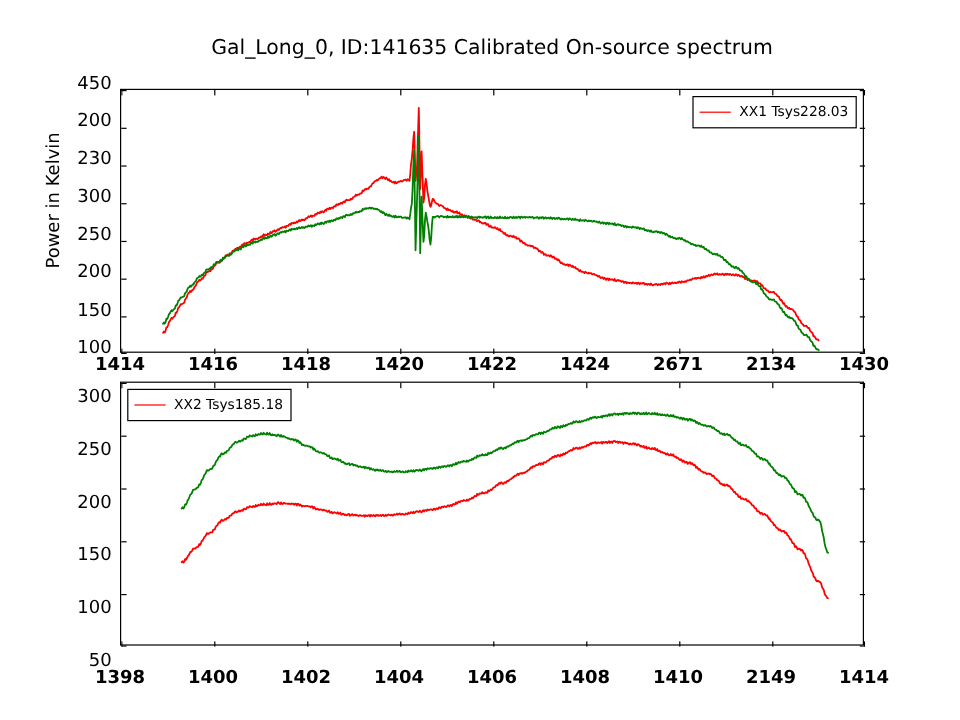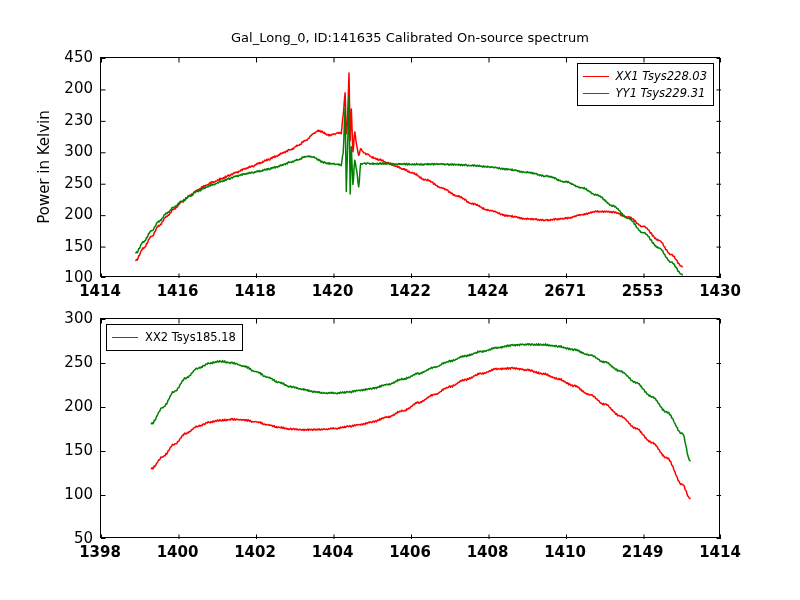--- a/index.html
+++ b/index.html
@@ -18,54 +18,54 @@
     width: 800px;
     height: 600px;
     background: #ffffff;
   }
   .plot-title {
     position: absolute;
     left: 100px;
     top: 30px;
     width: 620px;
     text-align: center;
-    font-size: 13px;
+    font-size: 17px;
     color: #000000;
     white-space: nowrap;
   }
   .axes {
     position: absolute;
     box-sizing: border-box;
     border: 1.1px solid #000000;
     background: #ffffff;
   }
   #axes-top {
     left: 100px;
-    top: 57px;
+    top: 74px;
     width: 620px;
     height: 220px;
-    font-style: italic;
   }
   #axes-bottom {
     left: 100px;
     top: 318px;
     width: 620px;
     height: 220px;
   }
   .axes svg {
     position: absolute;
     left: 0;
     top: 0;
     display: block;
   }
   .ticklabel {
     position: absolute;
     font-size: 15px;
     color: #000000;
     white-space: nowrap;
+    margin-top: 12px;
   }
   .ytick-label {
     text-align: right;
     transform: translateY(-50%);
   }
   .xtick-label {
     text-align: center;
     transform: translateX(-50%);
     font-weight: bold;
   }
@@ -168,45 +168,41 @@
         <rect x="0" y="31.428571428571445" width="4.5" height="1" fill="#000000"></rect>
         <rect x="615.5" y="31.428571428571445" width="4.5" height="1" fill="#000000"></rect>
         <rect x="0" y="0" width="4.5" height="1" fill="#000000"></rect>
         <rect x="615.5" y="0" width="4.5" height="1" fill="#000000"></rect>
       </svg>
     <div class="legend" id="legend-top">
         <div class="legend-row">
           <span class="legend-swatch" style="border-top-color: rgb(255, 0, 0);"></span>
           <span class="legend-text">XX1 Tsys228.03</span>
         </div>
-        <div class="legend-row">
-          <span class="legend-swatch" style="border-top-color: rgb(0, 128, 0);"></span>
-          <span class="legend-text">YY1 Tsys229.31</span>
-        </div>
       </div>
   </div>
   <div id="ticks-top-y">
       <div class="ticklabel ytick-label" style="left: 38px; width: 55px; top: 277px;">100</div>
       <div class="ticklabel ytick-label" style="left: 38px; width: 55px; top: 245.571px;">150</div>
       <div class="ticklabel ytick-label" style="left: 38px; width: 55px; top: 214.143px;">200</div>
       <div class="ticklabel ytick-label" style="left: 38px; width: 55px; top: 182.714px;">250</div>
       <div class="ticklabel ytick-label" style="left: 38px; width: 55px; top: 151.286px;">300</div>
       <div class="ticklabel ytick-label" style="left: 38px; width: 55px; top: 119.857px;">230</div>
       <div class="ticklabel ytick-label" style="left: 38px; width: 55px; top: 88.4286px;">200</div>
       <div class="ticklabel ytick-label" style="left: 38px; width: 55px; top: 57px;">450</div>
     </div>
   <div id="ticks-top-x">
       <div class="ticklabel xtick-label" style="left: 100px; top: 282px;">1414</div>
       <div class="ticklabel xtick-label" style="left: 177.5px; top: 282px;">1416</div>
       <div class="ticklabel xtick-label" style="left: 255px; top: 282px;">1418</div>
       <div class="ticklabel xtick-label" style="left: 332.5px; top: 282px;">1420</div>
       <div class="ticklabel xtick-label" style="left: 410px; top: 282px;">1422</div>
       <div class="ticklabel xtick-label" style="left: 487.5px; top: 282px;">1424</div>
       <div class="ticklabel xtick-label" style="left: 565px; top: 282px;">2671</div>
-      <div class="ticklabel xtick-label" style="left: 642.5px; top: 282px;">2553</div>
+      <div class="ticklabel xtick-label" style="left: 642.5px; top: 282px;">2134</div>
       <div class="ticklabel xtick-label" style="left: 720px; top: 282px;">1430</div>
     </div>
   <div class="axis-label" id="ylabel-top">Power in Kelvin</div>
 
   <div class="axes" id="axes-bottom">
     <svg id="svg-bottom" width="620" height="220">
         <polyline points="50.37499999999824,149.6 51.101562499996476,148.6566863013465 51.828124999994714,149.866060518189 52.55468750000176,149.03167973448703 53.28125,146.83447448767694 54.00781249999824,147.4442127912489 54.734374999996476,146.2937914786087 55.460937499994714,144.44465351828046 56.18749999999295,143.89570918847699 56.9140625,142.4830328397182 57.64062499999824,140.92721197850076 58.367187499996476,140.9153976529481 59.093749999994714,140.00447778778968 59.82031249999295,138.10882949403114 60.546875,138.18373838251244 61.27343749999824,138.05959594130363 61.999999999996476,138.06343683134352 62.726562499994714,137.10019898510703 63.45312499999295,136.7698879649586 64.1796875,136.68320130087315 64.90624999999824,134.50814090244285 65.63281249999648,135.19781120478882 66.35937500000352,133.92952711301143 67.08593750000176,131.76542809330545 67.8125,131.60188618573704 68.53906249999824,130.1263432773775 69.26562499999648,128.55832733049837 69.99218750000352,127.93897749727968 70.71875000000176,126.94047375469395 71.4453125,125.24814688961916 72.17187500000705,125.82778979347789 72.89843750000529,125.93923242819663 73.62500000000352,125.0086354439534 74.35156250000176,124.67549634621864 75.078125,124.6789867326354 75.80468750000705,124.73018019447306 76.53125000000529,122.75284277934057 77.25781250000352,122.35499796902586 77.98437500000176,122.11702254647388 78.7109375,120.12582625119613 79.43750000000705,119.12507271509605 80.16406250000529,118.80710205957017 80.89062500000352,117.06707554477103 81.61718750000176,116.23252508302504 82.34375,116.52763080153055 83.07031249999824,114.79527120429219 83.79687500000529,114.01792550922615 84.52343750000352,115.12662996187078 85.25000000000176,114.87448920029384 85.9765625,114.07898049140218 86.70312499999824,113.38272250959186 87.42968750000529,114.05831723562704 88.15625000000352,112.62057620584092 88.88281250000176,112.58034960628011 89.609375,112.48077688752542 90.33593749999824,110.82632482602982 91.06249999999648,110.58948261921458 91.78906250000352,110.41985962345098 92.51562500000176,109.12268308280073 93.2421875,108.71495113630714 93.96874999999824,108.57181701092937 94.69531249999648,107.38769079378106 95.42187500000352,107.10384372328535 96.14843750000176,108.00392240099028 96.875,107.67767365718842 97.60156249999824,107.09401623542313 98.32812499999648,106.35739198036931 99.05468750000352,107.34006835385021 99.78125000000176,106.45688130016656 100.5078125,106.14568924478313 101.23437499999824,106.72140253028861 101.96093749999648,105.0252012976413 102.68750000000352,104.96015345794163 103.41406250000176,105.50993952004806 104.140625,105.18339374857148 104.86718749999824,103.64273495631402 105.59374999999648,103.81555628925105 106.32031249999471,104.02066813801854 107.04687500000176,102.72794792703294 107.7734375,103.20207387699352 108.49999999999824,103.34545758877917 109.22656249999648,103.75104360523936 109.95312499999471,102.53119094555478 110.67968750000176,103.22177730359188 111.40625,103.483982037927 112.13281249999824,101.84615850716742 112.85937499999648,102.7450805327675 113.58593749999471,102.69893979676726 114.31249999999295,101.63315341221976 115.0390625,102.12597982319672 115.76562499999824,102.14253232390179 116.49218749999648,100.82589978615908 117.21874999999471,101.82396364847355 117.94531249999295,102.05399056774904 118.671875,100.60677944796822 119.39843749999824,101.37722579998467 120.12499999999648,101.73217375703896 120.85156249999471,102.0395086855667 121.57812499999295,100.39977209876008 122.3046875,101.70387862822425 123.03124999999824,101.66253350473252 123.75781249999648,100.18692555104317 124.48437500000352,101.57076901207795 125.21093750000176,101.63776367440998 125.9375,100.49504321713917 126.66406249999824,101.18308981924301 127.39062499999648,100.6693269209296 128.11718750000352,100.34865933399517 128.84375000000176,100.77204897759285 129.5703125,101.08073338426743 130.29687500000705,99.63204258887744 131.0234375000053,99.48383253257278 131.75000000000352,100.46074311062317 132.47656250000176,101.08265972080225 133.203125,99.68431484653956 133.92968750000705,100.92409559080428 134.6562500000053,101.00195399455433 135.38281250000352,100.00761952518909 136.10937500000176,100.1917697707228 136.8359375,100.7185311296762 137.56250000000705,100.66340796751115 138.2890625000053,100.61007571395459 139.01562500000352,100.97601276535163 139.74218750000176,100.48470933618864 140.46875,100.97054365185394 141.19531249999824,101.22420408688065 141.9218750000053,100.57540155778054 142.64843750000352,100.95706109984997 143.37500000000176,100.62974432157033 144.1015625,101.71015630258603 144.82812499999824,100.77450978047088 145.5546875000053,100.66504000696413 146.28125000000352,102.2483646493609 147.00781250000176,100.81368569130302 147.734375,100.93392185916214 148.46093749999824,102.3781948317786 149.18749999999648,101.34324700895893 149.91406250000352,102.10827177259398 150.64062500000176,103.2149480132568 151.3671875,102.47612754420375 152.09374999999824,102.64692281069289 152.82031249999648,102.89354420458993 153.54687500000352,102.75788205213144 154.27343750000176,102.62136838569823 155,102.56868086798981 155.72656249999824,103.02770403895883 156.45312499999648,102.95120669379894 157.17968750000352,102.89426631604444 157.90625000000176,103.75442522692589 158.6328125,103.08246845118747 159.35937499999824,103.0440451808663 160.08593749999648,104.77528028465241 160.81250000000352,103.4930927277187 161.53906250000176,104.35990817545878 162.265625,105.55634031308996 162.99218749999824,105.29340872059146 163.71874999999648,104.90385868301055 164.4453124999947,105.67085651016176 165.17187500000176,105.91552486842643 165.8984375,105.43737146819454 166.62499999999824,105.57578550010912 167.35156249999648,105.95098561516265 168.0781249999947,106.37997326393841 168.80468750000176,105.67711909317579 169.53125,106.376535263346 170.25781249999824,106.48755395251891 170.98437499999648,106.29502785208047 171.7109374999947,107.50167014973708 172.43749999999295,107.26518845033745 173.1640625,106.42846826083621 173.89062499999824,108.2149922593131 174.61718749999648,108.27112893750748 175.3437499999947,107.45994217102329 176.07031249999295,108.77929194677083 176.796875,108.42370715837386 177.52343749999824,107.83345457928299 178.24999999999648,108.0880111341294 178.9765624999947,108.52155777050557 179.70312499999295,108.91365166723553 180.4296875,107.8726991102015 181.15624999999824,109.20339833985474 181.88281249999648,108.93218295387581 182.60937500000352,108.12284791526471 183.33593750000176,109.79943555971731 184.0625,109.73781929028785 184.78906249999824,109.00009850857263 185.51562499999648,109.48969597842338 186.24218750000352,110.26046011909202 186.96875000000176,109.64422767844191 187.6953125,110.50173441227867 188.42187500000705,110.19060274514946 189.1484375000053,109.43892411071852 189.87500000000352,109.30218718124925 190.60156250000176,110.80556076260412 191.328125,110.383656377285 192.05468750000705,109.67775832995962 192.7812500000053,109.46801202106776 193.50781250000352,110.73232248553941 194.23437500000176,110.17292057523052 194.9609375,109.8477585906136 195.68750000000705,110.63693244596928 196.4140625000053,110.06088587359301 197.14062500000352,110.57338346497946 197.86718750000176,111.0233201767839 198.59375,110.41970571851424 199.32031249999824,110.20605414136011 200.0468750000053,110.94287532020464 200.77343750000352,110.86242714429281 201.50000000000176,110.87589603246549 202.2265625,110.26624945786332 202.95312499999824,111.54852437715424 203.6796875000053,110.36005126966782 204.40625000000352,110.60089129428768 205.13281250000176,111.153177407814 205.859375,110.42620530276206 206.58593749999824,110.21696812400066 207.31249999999648,111.46645990546756 208.03906250000352,110.03251637780866 208.76562500000176,110.65763669192172 209.4921875,111.03972152115645 210.21874999999824,110.15165487039891 210.94531249999648,110.59587235311854 211.67187500000352,111.34388056355172 212.39843750000176,110.04221467366168 213.125,110.72362141416313 213.85156249999824,110.07513809340999 214.57812499999648,110.93332260647658 215.30468750000352,110.76416611662657 216.03125000000176,110.05105053178785 216.7578125,111.03527043863878 217.48437499999824,110.38387985184004 218.21093749999648,109.85458771926534 218.93750000000352,111.02729869663511 219.66406250000176,110.8212398270679 220.390625,109.9591549701782 221.11718749999824,110.84147152925944 221.84374999999648,110.58430187312452 222.5703124999947,109.67270987203432 223.29687500000176,110.15640096810428 224.0234375,110.37113538788014 224.74999999999824,110.37554394475892 225.47656249999648,109.92543595145172 226.2031249999947,110.73988686333279 226.92968750000176,110.28088509441837 227.65625,109.49660389048367 228.38281249999824,110.05698610736034 229.10937499999648,109.7594450636424 229.8359374999947,108.9691189776745 230.56249999999295,109.86843766548897 231.2890625,109.51773929216053 232.01562499999824,108.79759441720635 232.74218749999648,109.78562362032582 233.4687499999947,109.76893124057526 234.19531249999295,109.13313340040165 234.921875,109.33659850665218 235.64843749999824,109.93373709076242 236.37499999999648,109.90784699453135 237.1015624999947,108.89840849917469 237.82812499999295,109.17387967453975 238.5546875,109.52244246452197 239.28124999999824,108.15531201895821 240.00781249999648,108.96331049393204 240.73437500000352,108.66385924301063 241.46093750000176,107.69562838707803 242.1875,108.35363811815454 242.91406249999824,108.72714376163013 243.64062499999648,107.35394685683706 244.36718750000352,108.5254315942737 245.09375000000176,107.93752467703867 245.8203125,106.97865018050491 246.54687500000705,107.00969390318697 247.2734375000053,107.48434611169642 248.00000000000352,107.72906627191055 248.72656250000176,106.55039625699318 249.453125,107.32981695299267 250.17968750000705,108.00857481480533 250.9062500000053,106.94519507226302 251.63281250000352,106.20801849907481 252.35937500000176,107.33779885953517 253.0859375,106.11272504833433 253.81250000000705,106.04323177361309 254.5390625000053,106.76970212068132 255.26562500000352,105.55458684307446 255.99218750000176,105.81856059755137 256.71875,106.06909140238275 257.44531249999824,105.65279873202495 258.1718750000053,105.39497951207991 258.8984375000035,105.89695517143242 259.62500000000176,106.14755831341499 260.3515625,104.94327145914245 261.07812499999824,105.13177902456323 261.8046875000053,105.8471228688243 262.5312500000035,104.70646506025332 263.25781250000176,104.70532588025162 263.984375,105.37002095485018 264.71093749999824,103.83516847029111 265.4374999999965,103.91970823167001 266.1640625000035,104.59156544277249 266.89062500000176,103.58534546541686 267.6171875,103.22059286339986 268.34374999999824,103.80620768341156 269.0703124999965,102.80896928546468 269.7968750000035,102.95443671832727 270.52343750000176,103.57673289218073 271.25,103.23424706480269 271.9545454545448,102.18688203324659 272.6590909090896,102.23694771428688 273.36363636363444,103.0915022067691 274.06818181817926,101.94856402356055 274.77272727272407,101.84407028650999 275.4772727272777,102.80446048088697 276.1818181818225,101.42089976916428 276.8863636363673,100.95856964725851 277.59090909091213,101.46232168377182 278.29545454545695,101.2236481739709 279.00000000000176,99.61757874518618 279.7045454545466,100.80493027466781 280.4090909090914,100.01319075576644 281.1136363636362,98.85054471800575 281.818181818181,99.36346413520778 282.52272727272583,99.4019605900373 283.22727272727946,98.33690608536261 283.93181818182427,98.33353186612507 284.6363636363691,98.65580896051002 285.3409090909139,97.65171328095829 286.0454545454587,97.94695948924173 286.7500000000035,98.32632071687519 287.45454545454834,98.39909985819617 288.15909090909315,97.25261458507335 288.86363636363797,98.1983076427183 289.5681818181828,97.93532111343715 290.2727272727276,96.79470562904307 290.9772727272724,96.86568322735998 291.6818181818172,96.68010933188754 292.38636363636203,95.51625424233148 293.09090909090685,96.24032379920881 293.79545454545166,95.47465742185463 294.4999999999965,94.23518885608647 295.2045454545501,94.49685791402013 295.9090909090949,94.53391429158783 296.6136363636397,92.52976102534726 297.31818181818454,93.33896530926295 298.02272727272936,93.10473763186279 298.72727272727417,92.11938552394142 299.431818181819,92.4088986484591 300.1363636363638,92.42161047250153 300.8409090909086,91.09675242767992 301.5454545454534,92.1137732590522 302.24999999999824,91.99262599858078 302.95454545454305,92.09536031826612 303.65909090908787,91.18502803700136 304.3636363636327,91.69558129984942 305.0681818181775,91.66042558330408 305.7727272727223,89.69507057467618 306.47727272727593,90.41277962568535 307.18181818182074,89.80946770604123 307.88636363636556,88.93018288737758 308.5909090909104,89.44123308198913 309.2954545454552,88.47952753669392 310,87.45261039044723 310.7045454545448,87.16116513807344 311.4090909090896,86.97833763713632 312.11363636363444,85.77351596893567 312.81818181817926,85.1958279083161 313.52272727272407,85.49130893456889 314.2272727272777,84.41036718407915 314.9318181818225,83.49421645129101 315.6363636363673,84.17380047764904 316.34090909091213,82.97337352617467 317.04545454545695,83.06333089965223 317.75000000000176,84.16174496562516 318.4545454545466,84.29763379775602 319.1590909090914,83.22039148354493 319.8636363636362,82.86652443252997 320.568181818181,83.4120552864328 321.27272727272583,82.08682635189422 321.97727272727064,81.69822482421814 322.68181818181546,81.9277007926457 323.3863636363603,81.01648689457579 324.0909090909051,80.43607661014946 324.7954545454499,80.33460432551713 325.5000000000035,79.61241196062312 326.20454545454834,78.77722590774742 326.90909090909315,78.9530840088664 327.61363636363797,77.72294297326378 328.3181818181828,77.4032804139529 329.0227272727276,77.47053044738863 329.7272727272724,76.56837569571434 330.4318181818172,75.70421382241443 331.13636363636203,76.83029140096463 331.84090909090685,75.74281456874326 332.54545454545166,75.53467777513087 333.2499999999965,75.18643751705939 333.9545454545413,75.75003625904716 334.6590909090861,75.17254644054438 335.3636363636309,74.93379501807641 336.06818181817573,75.16559946577209 336.77272727272054,74.47190459582504 337.47727272727417,74.08252574531556 338.181818181819,73.84932753865671 338.8863636363638,72.9428216182986 339.5909090909086,72.66185395540758 340.2954545454534,72.4055302577129 340.99999999999824,70.90059588995375 341.70454545454305,70.36839263976393 342.40909090908787,70.95661381888209 343.1136363636327,69.51023727778473 343.8181818181775,69.60144002519445 344.5227272727223,69.74135264290246 345.22727272727593,68.83338342165175 345.93181818182074,68.4299647685005 346.63636363636556,68.66702634479182 347.3409090909104,68.47445663670776 348.0454545454552,67.31030278537534 348.75,67.0253993361124 349.4545454545448,68.30360926446411 350.1590909090896,66.90614881993352 350.86363636363444,67.11142554999645 351.56818181817926,67.90399702798292 352.27272727272407,66.09975628718004 352.9772727272777,66.24203763038976 353.6818181818225,66.43570740941094 354.3863636363673,65.73705269441056 355.09090909091213,64.94505281319513 355.79545454545695,64.92597093388761 356.50000000000176,64.46812813570791 357.2045454545466,63.424845215343225 357.9090909090914,63.2911531766262 358.6136363636362,63.14791981079341 359.318181818181,61.68094545101866 360.02272727272583,62.04097266126098 360.72727272727946,62.09782460693921 361.43181818182427,60.6593990771092 362.1363636363691,61.27299598929024 362.8409090909139,61.7318929926641 363.5454545454587,60.196520629755156 364.2500000000035,60.15089924380511 364.95454545454834,60.91576880864498 365.65909090909315,61.339314530253176 366.36363636363797,59.591316610483304 367.0681818181828,60.32055881557579 367.7727272727276,60.360664713355 368.4772727272724,58.757920916684256 369.1818181818172,59.61626006954553 369.88636363636203,59.384736900408456 370.59090909090685,58.11362193397403 371.29545454545166,58.6034746259098 371.9999999999965,57.93619860382956 372.7045454545501,56.96567072262432 373.4090909090949,56.987432894032224 374.1136363636397,56.46052912596523 374.81818181818454,55.8967493326277 375.52272727272936,56.48754776942178 376.22727272727417,55.93333292733729 376.931818181819,54.297608821599354 377.6363636363638,55.20186983092646 378.3409090909086,54.80583098891717 379.0454545454534,54.04980407816468 379.74999999999824,54.13102536360653 380.45454545454305,55.029435390134964 381.15909090908787,54.95081855933486 381.8636363636327,53.82807009212106 382.5681818181775,54.85990991075742 383.2727272727223,54.19450419801407 383.97727272727593,53.514509903569916 384.68181818182074,54.06674119714075 385.38636363636556,53.57099656315178 386.0909090909104,52.91007563347948 386.7954545454552,53.004775809523395 387.5,53.08239754808287 388.2045454545448,51.75236913801077 388.9090909090896,51.764746221485794 389.61363636363444,52.30426716363582 390.31818181817926,51.161446151505764 391.02272727272407,50.366092107897735 391.7272727272777,51.26137421179701 392.4318181818225,50.08913756191406 393.1363636363673,49.78610382159529 393.84090909091213,50.28132597171062 394.54545454545695,49.59082567781427 395.25000000000176,49.310269923123776 395.9545454545466,50.56999207828339 396.6590909090914,50.31310222217473 397.3636363636362,49.55472145798241 398.068181818181,49.85794903147674 398.77272727272583,50.16546304697239 399.47727272727064,49.930684211769254 400.18181818181546,49.32156492048154 400.8863636363603,50.68856360304391 401.5909090909051,49.187146265131695 402.2954545454499,49.514103927548106 403.0000000000035,49.94098846064436 403.70454545454834,49.21309685538373 404.40909090909315,49.302218620204336 405.11363636363797,50.281279903228025 405.8181818181828,49.29471182173552 406.5227272727276,48.6582507502053 407.2272727272724,50.15544242566834 407.9318181818172,49.00783731198592 408.63636363636203,48.97269126731767 409.34090909090685,50.134428921848865 410.04545454545166,48.67482602304419 410.7499999999965,48.5676198338483 411.4545454545413,48.45147577015996 412.1590909090861,49.467180763488756 412.8636363636309,49.235775782368364 413.56818181817573,48.87212982267044 414.27272727272054,50.19750390411758 414.97727272727417,48.98287113698706 415.681818181819,49.15387803357058 416.3863636363638,50.05124113847756 417.0909090909086,49.59759724035884 417.7954545454534,49.41867083743119 418.49999999999824,50.87193206372372 419.20454545454305,49.6280517005891 419.90909090908787,49.677390190755446 420.6136363636327,50.51899262685016 421.3181818181775,50.04479621921472 422.0227272727223,50.37910269143654 422.72727272727593,51.016191646420616 423.43181818182074,51.46587481439191 424.13636363636556,50.551916748714675 424.8409090909104,51.207540851367916 425.5454545454552,51.417884072362554 426.25,50.54716447287104 426.9545454545448,50.2151749381402 427.6590909090896,51.47956933264099 428.36363636363444,50.61545581436908 429.06818181817926,51.304744475397854 429.77272727272407,52.322281379262236 430.4772727272777,51.069722695254214 431.1818181818225,51.273883673065924 431.8863636363673,52.114937488371325 432.59090909091213,53.1020402239392 433.29545454545695,52.347519109478455 434.00000000000176,53.27664513326455 434.7045454545466,53.40594994030916 435.4090909090914,52.63575120031647 436.1136363636362,54.159588194819825 436.818181818181,54.19580216956157 437.52272727272583,53.14331558610443 438.22727272727946,54.92056495388756 438.93181818182427,54.503776914224325 439.6363636363691,53.91708193927582 440.3409090909139,54.7413879021828 441.0454545454587,55.028288416116716 441.7500000000035,55.397319688565645 442.45454545454834,54.24903539437108 443.15909090909315,55.08467180850596 443.86363636363797,55.27040142535511 444.5681818181828,54.22057429653892 445.2727272727276,55.857276831610186 445.9772727272724,56.10282135571998 446.6818181818172,55.14827422073812 447.38636363636203,56.922646651845795 448.09090909090685,56.72448472724848 448.79545454545166,56.54110388634167 449.4999999999965,57.87276512403004 450.2045454545501,57.90272174375946 450.9090909090949,57.51719426513644 451.6136363636397,58.416069208916774 452.31818181818454,58.59955366935485 453.02272727272936,58.48664630805578 453.72727272727417,59.58604229828193 454.431818181819,59.776298189783255 455.1363636363638,58.78559648871547 455.8409090909086,59.76681313108153 456.5454545454534,60.423477170731736 457.24999999999824,60.454896954092916 457.95454545454305,59.32308946043411 458.65909090908787,60.44578176055482 459.3636363636327,60.68469586827155 460.0681818181775,59.62124046552513 460.7727272727223,61.433045268476604 461.47727272727593,61.681127224380454 462.18181818182074,61.447974149435424 462.88636363636556,62.67702671285947 463.5909090909104,62.45306147945441 464.2954545454552,62.802627262923096 465,63.82505909782488 465.7045454545448,64.49014057106392 466.4090909090896,63.6384776832645 467.11363636363444,64.35279011834861 467.81818181817926,65.91823438315384 468.52272727272407,64.77193514455595 469.2272727272777,65.4467629264851 469.9318181818225,66.54003016400975 470.6363636363673,66.12066209802231 471.34090909091213,65.93680553345988 472.04545454545695,67.59686834680973 472.75000000000176,67.12284634392464 473.4545454545466,66.15061727519293 474.1590909090914,66.24225185297675 474.8636363636362,67.74676489911026 475.568181818181,66.8588736544352 476.27272727272583,67.64521610020155 476.97727272727064,68.67645659906954 477.68181818181546,68.23506461266413 478.3863636363603,69.02648109074863 479.0909090909051,70.84684917863945 479.7954545454499,70.13794846982043 480.5000000000035,71.24966872872363 481.20454545454834,72.4778646676269 481.90909090909315,71.83190697867552 482.61363636363797,72.74863159962047 483.3181818181828,73.70930436264706 484.0227272727276,73.96491795076616 484.7272727272724,74.05204231198874 485.4318181818172,75.08778080604257 486.13636363636203,74.72152596776428 486.84090909090685,74.74062831671287 487.54545454545166,75.85241335836727 488.2499999999965,76.03533699163789 488.9545454545413,75.64956760288347 489.6590909090861,75.52235918198357 490.3636363636309,76.18719327096801 491.06818181817573,75.82439330527771 491.77272727272054,76.49680144152241 492.47727272727417,77.77792557286105 493.181818181819,77.30288349761932 493.8863636363638,77.74964483813253 494.5909090909086,79.2882700045033 495.2954545454534,79.81656642522918 495.99999999999824,80.0744953071094 496.70454545454305,81.26556773081097 497.40909090908787,81.41047690989618 498.1136363636327,81.85640975955437 498.8181818181775,83.52009636596125 499.5227272727223,84.14067753121049 500.22727272727593,83.94026369694556 500.93181818182074,84.67532680183913 501.63636363636556,85.37076749192813 502.3409090909104,84.45000351109586 503.0454545454552,85.78000511072995 503.75,85.53050817955825 504.4545454545448,84.94727916507887 505.1590909090896,84.93239475360882 505.86363636363444,86.18832219595151 506.56818181817926,85.96097059513946 507.27272727272407,86.26875750939378 507.9772727272777,87.52803678028188 508.6818181818225,88.66698152842133 509.3863636363673,88.68501926269127 510.09090909091213,90.1150653152142 510.79545454545695,91.15066168025754 511.50000000000176,90.87498139648969 512.2045454545466,92.54652675716625 512.9090909090914,92.86704057457715 513.6136363636363,93.02134848554434 514.3181818181811,94.85382882545656 515.0227272727259,95.30222221055375 515.7272727272795,94.54892246664093 516.4318181818243,96.64568763109752 517.1363636363691,96.6491043336611 517.8409090909139,96.32027000047994 518.5454545454587,96.80927113420005 519.2500000000035,97.28953260897795 519.9545454545483,97.17502140853207 520.6590909090932,96.73015412217484 521.363636363638,98.24579941928377 522.0681818181828,98.71654058731119 522.7727272727276,98.32950083402355 523.4772727272724,99.44505796622933 524.1818181818172,99.86218545188306 524.886363636362,100.45134066026426 525.5909090909068,101.89687583098981 526.2954545454517,102.16811831485577 526.9999999999965,102.57891850606698 527.70454545455,103.95339360812741 528.4090909090949,104.72456369901536 529.1136363636397,104.62074242485112 529.8181818181845,106.81783879391851 530.5227272727293,107.16411947045385 531.2272727272741,106.99518643537516 531.9318181818189,108.05817073736523 532.6363636363637,109.15603083839363 533.3409090909086,108.36515856842135 534.0454545454534,108.65020769187694 534.7499999999982,109.95429251094185 535.454545454543,109.58989694290541 536.1590909090878,109.18164501831451 536.8636363636326,110.0789343145476 537.5681818181774,110.62958932552748 538.2727272727222,110.40524454316531 538.9772727272759,111.83380450173345 539.6818181818207,113.30617360620684 540.3863636363656,113.034776597666 541.0909090909104,115.04090773546585 541.7954545454552,115.44174371831738 542.5,116.14013159176773 543.2045454545448,116.69358273567705 543.9090909090896,118.69117943484689 544.6136363636344,118.4796010807099 545.3181818181793,119.64906149752395 546.0227272727241,120.91628750970806 546.7272727272778,120.90094587273022 547.4318181818226,121.75761088737855 548.1363636363674,122.83768627555456 548.8409090909122,122.11478396875275 549.545454545457,122.8549701981966 550.2500000000018,123.98248328493341 550.9545454545466,123.62742460738613 551.6590909090914,123.48986362955395 552.3636363636363,123.45198316374622 553.0681818181811,125.0805416973183 553.7727272727259,124.87428343095114 554.4772727272707,125.28671978190816 555.1818181818155,127.2123940022321 555.8863636363603,127.30135200856095 556.5909090909051,128.66365607750598 557.29545454545,130.2290714008347 558.0000000000035,130.37081187025063 558.7045454545483,131.90866526939985 559.4090909090932,133.54037895470466 560.113636363638,133.6406040573731 560.8181818181828,134.43939407448283 561.5227272727276,136.89540887727154 562.2272727272724,136.12057215125228 562.9318181818172,137.0785295644558 563.636363636362,138.76806213003866 564.3409090909068,138.4303039403274 565.0454545454517,138.211827284193 565.7499999999965,138.58973513402012 566.4545454545413,139.7883344141811 567.1590909090861,139.05295470908834 567.8636363636309,139.5692925015191 568.5681818181757,142.04546108553544 569.2727272727205,141.9920225730849 569.9772727272741,143.16306853227348 570.6818181818189,146.07280913389803 571.3863636363637,146.55289726438053 572.0909090909086,147.83180584680667 572.7954545454534,150.52562162328206 573.4999999999982,152.19256522252553 574.204545454543,153.6133315217577 574.9090909090878,156.02254150595388 575.6136363636326,157.40460850727868 576.3181818181774,158.42309774343383 577.0227272727222,161.39217394942156 577.7272727272759,162.0447012963796 578.4318181818207,162.99651201060345 579.1363636363656,164.82713931088034 579.8409090909104,165.44190175543477 580.5454545454552,164.9407563477525 581.25,165.24297438630495 581.9545454545448,166.02482997380494 582.6590909090896,166.02183391647165 583.3636363636344,167.5484062994106 584.0681818181793,170.4460638528109 584.7727272727241,171.42377848077675 585.4772727272778,172.68976070114445 586.1818181818226,175.6907846972295 586.8863636363674,177.10138800267308 587.5909090909122,177.77711792822333 588.295454545457,179.25472848076518 589.0000000000018,179.52" fill="none" stroke="#ff0000" stroke-width="1.5" stroke-linejoin="round" stroke-linecap="round"></polyline>
         <polyline points="50.37499999999824,104.72 51.101562499996476,103.72727223884648 51.828124999994714,104.79699801818897 52.55468750000176,103.74562504698702 53.28125,101.26697448767693 54.00781249999824,101.5437049787489 54.734374999996476,100.0216039786087 55.460937499994714,97.77500508078046 56.18749999999295,96.81570918847696 56.9140625,94.99268127721818 57.64062499999824,93.0393994785008 58.367187499996476,92.65590546544809 59.093749999994714,91.41197778778971 59.82031249999295,89.23488418153117 60.546875,89.09280088251245 61.27343749999824,88.82901000380363 61.999999999996476,88.78343683134354 62.726562499994714,87.78066773510704 63.45312499999295,87.3386379649586 64.1796875,87.07835755087318 64.90624999999824,84.67814090244283 65.63281249999648,85.10140495478882 66.35937500000352,83.53577711301146 67.08593750000176,81.05370934330544 67.8125,80.56188618573702 68.53906249999824,78.7580620273775 69.26562499999648,76.87207733049836 69.99218750000352,75.95538374727967 70.71875000000176,74.69047375469398 71.4453125,72.77299063961917 72.17187500000705,73.17903979347788 72.89843750000529,73.17876367819663 73.62500000000352,72.20863544395338 74.35156250000176,71.84584790871865 75.078125,71.76554923263538 75.80468750000705,71.68654738197307 76.53125000000529,69.54034277934056 77.25781250000352,68.94269328152585 77.98437500000176,68.48171004647389 78.7109375,66.25203718869611 79.43750000000705,65.00507271509606 80.16406250000529,64.44089112207017 80.89062500000352,62.46238804477103 81.61718750000176,61.40482977052504 82.34375,61.500130801530545 83.07031249999824,59.59890401679219 83.79687500000529,58.69136300922615 84.52343750000352,59.71627839937078 85.25000000000176,59.43448920029384 85.9765625,58.60933205390218 86.70312499999824,57.82928500959186 87.42968750000529,58.374684423127036 88.15625000000352,56.768076205840934 88.88281250000176,56.52804491878008 89.609375,56.205464387525424 90.33593749999824,54.31253576352982 91.06249999999648,53.82948261921458 91.78906250000352,53.413648685950974 92.51562500000176,51.8779955828007 93.2421875,51.24725582380714 93.96874999999824,50.90431701092939 94.69531249999648,49.551323606281066 95.42187500000352,49.13728122328537 96.14843750000176,49.95357083849025 96.875,49.59767365718842 97.60156249999824,49.00413342292313 98.32812499999648,48.23957948036934 99.05468750000352,49.1788574163502 99.78125000000176,48.239381300166556 100.5078125,47.86158768228314 101.23437499999824,48.36296503028861 101.96093749999648,46.587271610141315 102.68750000000352,46.44015345794162 103.41406250000176,46.90786920754809 104.140625,46.501831248571484 104.86718749999824,44.886836518814015 105.59374999999648,44.99305628925102 106.32031249999471,45.14187907551853 107.04687500000176,43.80576042703295 107.7734375,44.251956689493525 108.49999999999824,44.385457588779175 109.22656249999648,44.79104360523933 109.95312499999471,43.57119094555477 110.67968750000176,44.26177730359187 111.40625,44.52398203792699 112.13281249999824,42.88615850716742 112.85937499999648,43.78508053276748 113.58593749999471,43.738939796767255 114.31249999999295,42.67315341221974 115.0390625,43.165979823196736 115.76562499999824,43.182532323901796 116.49218749999648,41.86589978615907 117.21874999999471,42.86396364847356 117.94531249999295,43.09399056774904 118.671875,41.64677944796823 119.39843749999824,42.41722579998468 120.12499999999648,42.77217375703896 120.85156249999471,43.10915712306669 121.57812499999295,41.55320959876009 122.3046875,42.98751144072425 123.03124999999824,43.115033504732544 123.75781249999648,41.83923023854318 124.48437500000352,43.446081512077946 125.21093750000176,43.75155273691 125.9375,42.85504321713915 126.66406249999824,43.789300756743 127.39062499999648,43.51401442092958 128.11718750000352,43.416354646495165 128.84375000000176,44.03954897759285 129.5703125,44.517100571767436 130.29687500000705,43.19860508887744 131.0234375000053,43.134184095072754 131.75000000000352,44.14074311062318 132.47656250000176,44.79230815830227 133.203125,43.47775234653957 133.92968750000705,44.8477284033043 134.6562500000053,45.094453994554364 135.38281250000352,44.29992421268908 136.10937500000176,44.70708227072281 136.8359375,45.47232019217621 137.56250000000705,45.66340796751115 138.2890625000053,45.85628665145459 139.01562500000352,46.460700265351626 139.74218750000176,46.19240464868865 140.46875,46.87804365185395 141.19531249999824,47.30057127438063 141.9218750000053,46.78196405778054 142.64843750000352,47.24741266234996 143.37500000000176,46.94974432157032 144.1015625,48.069687552586046 144.82812499999824,47.24575978047086 145.5546875000053,47.30988375696412 146.28125000000352,49.118364649360885 147.00781250000176,47.95009194130301 147.734375,48.36767185916216 148.46093749999824,50.12991358177858 149.18749999999648,49.42324700895893 149.91406250000352,50.516553022593996 150.64062500000176,51.94119801325681 151.3671875,51.49972129420374 152.09374999999824,51.93692281069288 152.82031249999648,52.40870045458992 153.54687500000352,52.44663205213141 154.27343750000176,52.42183713569823 155,52.40868086798984 155.72656249999824,52.89735247645882 156.45312499999648,52.90464419379896 157.17968750000352,52.97789912854445 157.90625000000176,54.00692522692589 158.6328125,53.53477313868749 159.35937499999824,53.71935768086629 160.08593749999648,55.689069347152405 160.81250000000352,54.65309272771871 161.53906250000176,55.76611911295878 162.265625,57.20102781308995 162.99218749999824,57.161104033091455 163.71874999999648,56.97135868301054 164.4453124999947,57.90722369766175 165.17187500000176,58.282087368426446 165.8984375,57.887723030694524 166.62499999999824,58.05578550010914 167.35156249999648,58.46063405266263 168.0781249999947,58.97341076393844 168.80468750000176,58.40075190567579 169.53125,59.26903526334598 170.25781249999824,59.579858640018905 170.98437499999648,59.61034035208044 171.7109374999947,61.05545921223708 172.43749999999295,61.065188450337445 173.1640625,60.474679198336254 173.89062499999824,62.499679759313096 174.61718749999648,62.778824250007474 175.3437499999947,62.16744217102328 176.07031249999295,63.65565913427082 176.796875,63.43026965837388 177.52343749999824,62.923806141782975 178.24999999999648,63.20801113412942 178.9765624999947,63.671206208005586 179.70312499999295,64.14708916723555 180.4296875,63.2363319227015 181.15624999999824,64.73589833985474 181.88281249999648,64.66448764137583 182.60937500000352,64.07816041526473 183.33593750000176,65.9932246222173 184.0625,66.17781929028784 184.78906249999824,65.68630944607264 185.51562499999648,66.41438347842339 186.24218750000352,67.40815543159204 186.96875000000176,66.99172767844189 187.6953125,68.01810159977866 188.42187500000705,67.83716524514944 189.1484375000053,67.16927567321852 189.87500000000352,67.06218718124927 190.60156250000176,68.58532638760413 191.328125,68.219281377285 192.05468750000705,67.60018020495961 192.7812500000053,67.50301202106778 193.50781250000352,68.9005256105394 194.23437500000176,68.48979557523053 194.9609375,68.32361796561358 195.68750000000705,69.27693244596927 196.4140625000053,68.86502649859301 197.14062500000352,69.53650846497948 197.86718750000176,70.1351170517839 198.59375,69.66470571851424 199.32031249999824,69.56363226636013 200.0468750000053,70.38725032020463 200.77343750000352,70.36266151929283 201.50000000000176,70.39589603246547 202.2265625,69.81589789536332 202.95312499999824,71.18196187715422 203.6796875000053,70.12368408216781 204.40625000000352,70.53339129428768 205.13281250000176,71.28548209531401 205.859375,70.78151780276205 206.58593749999824,70.81075718650067 207.31249999999648,72.30645990546756 208.03906250000352,71.11872731530866 208.76562500000176,71.98232419192173 209.4921875,72.58741683365648 210.21874999999824,71.89915487039892 210.94531249999648,72.51223954061852 211.67187500000352,73.39044306355174 212.39843750000176,72.17256623616169 213.125,72.88362141416313 213.85156249999824,72.25490371841 214.57812499999648,73.16894760647656 215.30468750000352,73.08658799162656 216.03125000000176,72.48605053178782 216.7578125,73.60347356363876 217.48437499999824,73.10075485184005 218.21093749999648,72.73044709426534 218.93750000000352,74.0672986966351 219.66406250000176,74.02538045206789 220.390625,73.32227997017823 221.11718749999824,74.35326840425945 221.84374999999648,74.22930187312451 222.5703124999947,73.43028799703433 223.29687500000176,74.00077596810429 224.0234375,74.27136976288017 224.74999999999824,74.2955439447589 225.47656249999648,73.85531876395171 226.2031249999947,74.69769936333279 226.92968750000176,74.28209603191836 227.65625,73.55410389048366 228.38281249999824,74.18108766986035 229.10937499999648,73.9578825636424 229.8359374999947,73.2470486651745 230.56249999999295,74.22843766548895 231.2890625,73.9598096046605 232.01562499999824,73.31915691720633 232.74218749999648,74.3815220578258 233.4687499999947,74.43143124057525 234.19531249999295,73.85192246290163 234.921875,74.09878600665216 235.64843749999824,74.7238542782624 236.37499999999648,74.70784699453134 237.1015624999947,73.70829131167471 237.82812499999295,74.01169217453976 238.5546875,74.40365340202197 239.28124999999824,73.09281201895821 240.00781249999648,73.96741205643205 240.73437500000352,73.74229674301066 241.46093750000176,72.85355807457803 242.1875,73.59363811815453 242.91406249999824,74.04921407413015 243.64062499999648,72.75550935683708 244.36718750000352,74.00133003177369 245.09375000000176,73.48002467703866 245.8203125,72.57743924300492 246.54687500000705,72.65188140318698 247.2734375000053,73.15446329919645 248.00000000000352,73.40906627191055 248.72656250000176,72.23039625699319 249.453125,73.00981695299267 250.17968750000705,73.6885748148053 250.9062500000053,72.625195072263 251.63281250000352,71.8880184990748 252.35937500000176,73.01779885953518 253.0859375,71.7927250483343 253.81250000000705,71.7232317736131 254.5390625000053,72.44970212068131 255.26562500000352,71.23458684307448 255.99218750000176,71.49856059755137 256.71875,71.74909140238277 257.44531249999824,71.33279873202497 258.1718750000053,71.07497951207992 258.8984375000035,71.57695517143245 259.62500000000176,71.827558313415 260.3515625,70.63315427164244 261.07812499999824,70.84959152456324 261.8046875000053,71.6083338063243 262.5312500000035,70.52396506025332 263.25781250000176,70.58942744275163 263.984375,71.32845845485016 264.71093749999824,69.87309815779109 265.4374999999965,70.03970823166999 266.1640625000035,70.7936357552725 266.89062500000176,69.86690796541687 267.6171875,69.57649130089987 268.34374999999824,70.22870768341157 269.0703124999965,69.28775834796471 269.7968750000035,69.47662421832729 270.52343750000176,70.12685007968074 271.25,69.79424706480268 271.9545454545448,68.75217128944492 272.6590909090896,68.81744358205549 273.36363636363444,69.69613030594263 274.06818181817926,68.5852582384366 274.77272727272407,68.51977276584881 275.4772727272777,69.52512163791177 276.1818181818225,68.19147828156096 276.8863636363673,67.78303245717586 277.59090909091213,68.34364399782137 278.29545454545695,68.16381346322706 279.00000000000176,66.61757874518621 279.7045454545466,67.86476498541163 280.4090909090914,67.13186844171686 281.1136363636362,66.02608190808837 281.818181818181,66.5928856228111 282.52272727272583,66.68129943301251 283.22727272727946,65.66120360602378 283.93181818182427,65.69683765124907 284.6363636363691,66.05118086133646 285.3409090909139,65.07121741318969 286.0454545454587,65.38167023304338 286.7500000000035,65.7663207168752 287.45454545454834,65.84438911439452 288.15909090909315,64.71311045284197 288.86363636363797,65.68293574189187 289.5681818181828,65.45201532831318 290.2727272727276,64.3504081083819 290.9772727272724,64.46634438438475 291.6818181818172,64.33068784428424 292.38636363636203,63.22071705224884 293.09090909090685,64.0016461132584 293.79545454545166,63.294822711110854 294.4999999999965,62.115188856086476 295.2045454545501,62.43669262476391 295.9090909090949,62.532591977538246 296.6136363636397,60.585298215429916 297.31818181818454,61.448386796866245 298.02272727272936,61.264076474838014 298.72727272727417,60.32368304460256 299.431818181819,60.652204433583066 300.1363636363638,60.696982373327955 300.8409090909086,59.39625655991134 301.5454545454534,60.428484002853864 302.24999999999824,60.31262599858077 302.95454545454305,60.43122808686114 303.65909090908787,59.566515640307124 304.3636363636327,60.14946559737005 305.0681818181775,60.21050822793218 305.7727272727223,58.36217801269268 306.47727272727593,59.21476309675972 307.18181818182074,58.7612032432313 307.88636363636556,58.04357131712964 308.5909090909104,58.72520002413792 309.2954545454552,57.94002340446254 310,57.09261039044721 310.7045454545448,56.98066927030484 311.4090909090896,56.974370694987584 312.11363636363444,55.94012753918364 312.81818181817926,55.524092371126 313.52272727272407,55.96932546349454 314.2272727272777,55.02325974606262 314.9318181818225,54.2241338066629 315.6363636363673,54.99991618012841 316.34090909091213,53.87188592286886 317.04545454545695,54.00746313105718 317.75000000000176,55.12174496562517 318.4545454545466,55.26821231015274 319.1590909090914,54.221383219082085 319.8636363636362,53.91578063087708 320.568181818181,54.525443716184895 321.27272727272583,53.278231310571876 321.97727272727064,52.979547138267705 322.68181818181546,53.30885781743909 323.3863636363603,52.50541251441049 324.0909090909051,52.03872123824866 324.7954545454499,52.05493490402954 325.5000000000035,51.45241196062313 326.20454545454834,50.736895329235026 326.90909090909315,51.03043938076724 327.61363636363797,49.91401735342909 328.3181818181828,49.7021233891595 329.0227272727276,49.869208133339036 329.7272727272724,49.056970737036686 330.4318181818172,48.27082539266234 331.13636363636203,49.46103520261753 331.84090909090685,48.421822833206086 332.54545454545166,48.244099262734196 333.2499999999965,47.90643751705939 333.9545454545413,48.48061477144385 334.6590909090861,47.93353817608156 335.3636363636309,47.7430512164235 336.06818181817573,48.038987895524194 336.77272727272054,47.42330955450271 337.47727272727417,47.123848059365145 338.181818181819,46.990484563450124 338.8863636363638,46.19174723813329 339.5909090909086,46.02449858350677 340.2954545454534,45.88586083622529 340.99999999999824,44.50059588995374 341.70454545454305,44.08806206125153 342.40909090908787,44.793969190782924 343.1136363636327,43.46131165795002 343.8181818181775,43.66028300040108 344.5227272727223,43.90003032885287 345.22727272727593,43.08197846297406 345.93181818182074,42.756576338748395 346.63636363636556,43.05777014644471 347.3409090909104,42.9134649011706 348.0454545454552,41.77972427297865 348.75,41.50539933611237 349.4545454545448,42.79418777686081 350.1590909090896,41.42714055547072 350.86363636363444,41.68068174834358 351.56818181817926,42.537385457735 352.27272727272407,40.811161245857704 352.9772727272777,41.04335994443936 353.6818181818225,41.336864434204315 354.3863636363673,40.74597831424525 355.09090909091213,40.067697441294314 355.79545454545695,40.16630151240002 356.50000000000176,39.82812813570793 357.2045454545466,38.90451463683081 357.9090909090914,38.88850854852702 358.6136363636362,38.8589941909587 359.318181818181,37.49978842622534 360.02272727272583,37.95965034721138 360.72727272727946,38.10641964826152 361.43181818182427,36.746010647357124 362.1363636363691,37.42373979094309 362.8409090909139,37.930901257126905 363.5454545454587,36.42594211735846 364.2500000000035,36.390899243805116 364.95454545454834,37.16634732104169 365.65909090909315,37.62030626579033 366.36363636363797,35.920572808830386 367.0681818181828,36.71394724532782 367.7727272727276,36.83206967203271 368.4772727272724,35.319243230733875 369.1818181818172,36.2774170943389 369.88636363636203,36.15366252024316 370.59090909090685,34.9962665620732 371.29545454545166,35.6038052044222 371.9999999999965,35.056198603829564 372.7045454545501,34.20534014411192 373.4090909090949,34.34478826593306 374.1136363636397,33.931603506130536 374.81818181818454,33.47559230783431 375.52272727272936,34.16622545537217 376.22727272727417,33.70192796865959 376.931818181819,32.14422039184733 377.6363636363638,33.11261363257936 378.3409090909086,32.764839253380025 379.0454545454534,32.03922556576797 379.74999999999824,32.13102536360653 380.45454545454305,33.034724646333345 381.15909090908787,32.97131442710344 381.8636363636327,31.872698191294596 382.5681818181775,32.93660412563348 383.2727272727223,32.31020667735291 383.97727272727593,31.67517106059472 384.68181818182074,32.27731970953747 385.38636363636556,31.835459373069153 386.0909090909104,31.231397947529064 386.7954545454552,31.38494109877958 387.5,31.522397548082893 388.2045454545448,30.252203848754554 388.9090909090896,30.323423907436183 389.61363636363444,30.91980435371844 390.31818181817926,29.830867639109037 391.02272727272407,29.085430950872926 391.7272727272777,30.0256717324582 392.4318181818225,28.89244334703802 393.1363636363673,28.621475722421774 393.84090909091213,29.140830103942044 394.54545454545695,28.465536421615887 395.25000000000176,28.190269923123772 395.9545454545466,29.439413565886706 396.6590909090914,29.152110486637547 397.3636363636362,28.3454652596353 398.068181818181,28.584560601724654 398.77272727272583,28.81405808829469 399.47727272727064,28.489361897719697 400.18181818181546,27.780407895688178 400.8863636363603,29.039637983209182 401.5909090909051,27.4245016370325 402.2954545454499,27.63377334903571 403.0000000000035,27.940988460644366 403.70454545454834,27.093427433896103 404.40909090909315,27.06486324830353 405.11363636363797,27.93020552306275 405.8181818181828,26.835868846528854 406.5227272727276,26.099573064254855 407.2272727272724,27.50684738434607 407.9318181818172,26.281225741738005 408.63636363636203,26.181947465664752 409.34090909090685,27.295420657386046 410.04545454545166,25.805404535440903 410.7499999999965,25.6876198338483 411.4545454545413,25.555608001564934 412.1590909090861,26.525693160182954 412.8636363636309,26.22189148484773 413.56818181817573,25.76204717804233 414.27272727272054,26.97039646610105 414.97727272727417,25.620887665912676 415.681818181819,25.6421424963805 416.3863636363638,26.37785270872549 417.0909090909086,25.753630298210073 417.7954545454534,25.398174969662563 418.49999999999824,26.671932063723734 419.20454545454305,25.24854756835772 419.90909090908787,25.12135713290424 420.6136363636327,25.792381056602217 421.3181818181775,25.156531756404792 422.0227272727223,25.34108616251089 422.72727272727593,25.843299084437113 423.43181818182074,26.175957459020044 424.13636363636556,25.165801046235305 424.8409090909104,25.749028454673713 425.5454545454552,25.91375184095757 426.25,25.027164472871057 426.9545454545448,24.67401791334681 427.6590909090896,25.877585861566633 428.36363636363444,24.916943417674865 429.06818181817926,25.477967615893732 429.77272727272407,26.33947146190688 430.4772727272777,24.907078067155066 431.1818181818225,24.911569623479163 431.8863636363673,25.5370862487019 432.59090909091213,26.296750967740838 433.29545454545695,25.306857952453658 434.00000000000176,25.996645133264547 434.7045454545466,25.88661109733396 435.4090909090914,24.88104045651483 436.1136363636362,26.17743943448925 436.818181818181,25.99811621914835 437.52272727272583,24.7459602142036 438.22727272727946,26.34337487124297 438.93181818182427,25.770553773728473 439.6363636363691,25.055594335970028 440.3409090909139,25.78337137325719 441.0454545454587,26.009445440910106 441.7500000000035,26.35731968856565 442.45454545454834,25.187878369577675 443.15909090909315,25.962688337431587 443.86363636363797,26.051889028660888 444.5681818181828,24.87379743703479 445.2727272727276,26.35446691425482 445.9772727272724,26.420176727620827 446.6818181818172,25.26596017115138 447.38636363636203,26.82479541217636 448.09090909090685,26.39919547105011 448.79545454545166,25.980442729316895 449.4999999999965,27.072765124030052 450.2045454545501,26.863382900784217 450.9090909090949,26.242483521334787 451.6136363636397,26.91392044858619 452.31818181818454,26.88186771894159 453.02272727272936,26.569290936154943 453.72727272727417,27.48885221563733 454.431818181819,27.523075049287392 455.1363636363638,26.40410888540967 455.8409090909086,27.288796602155905 456.5454545454534,27.884634195525145 457.24999999999824,27.89489695409291 457.95454545454305,26.7419324356407 458.65909090908787,27.803798289480465 459.3636363636327,27.946183471577342 460.0681818181775,26.754463606020987 460.7727272727223,28.41023535112123 461.47727272727593,28.47848259628126 462.18181818182074,28.045660099848675 462.88636363636556,29.059175473190027 463.5909090909104,28.607772223256056 464.2954545454552,28.721966105898304 465,29.50505909782485 465.7045454545448,29.9308017280887 466.4090909090896,28.843766939462864 467.11363636363444,29.33064135801804 467.81818181817926,30.680548432740636 468.52272727272407,29.33457977265516 469.2272727272777,29.82957284384047 469.9318181818225,30.76680702351387 470.6363636363673,30.21917449471649 471.34090909091213,29.93878900453425 472.04545454545695,31.53802537160313 472.75000000000176,31.042846343924623 473.4545454545466,30.049460250399505 474.1590909090914,30.08026838190232 474.8636363636362,31.488252502416042 475.568181818181,30.472096794931083 476.27272727272583,31.10240618284617 476.97727272727064,31.953811970970367 477.68181818181546,31.31275056307735 478.3863636363603,31.8886298510792 479.0909090909051,33.481559922441086 479.7954545454499,32.53728731279562 480.5000000000035,33.409668728723624 481.20454545454834,34.39852582465168 481.90909090909315,33.51719623487385 482.61363636363797,34.20648283928986 483.3181818181828,34.951618412233834 484.0227272727276,35.00756257886537 484.7272727272724,34.91485222934412 485.4318181818172,35.79455766554675 486.13636363636203,35.30003836445852 486.84090909090685,35.222611787787294 487.54545454545166,36.27357038316065 488.2499999999965,36.4353369916379 488.9545454545413,36.03369983428844 489.6590909090861,35.86087157867778 490.3636363636309,36.453308973447356 491.06818181817573,35.994310660649575 491.77272727272054,36.54969400350582 492.47727272727417,37.69594210178668 493.181818181819,37.07114796042921 493.8863636363638,37.35625640838051 494.5909090909086,38.72430306235454 495.2954545454534,39.07607055746056 495.99999999999824,39.154495307109414 496.70454545454305,40.166063598579605 497.40909090908787,40.134443852044974 498.1136363636327,40.40979818930639 498.8181818181775,41.911831903151345 499.5227272727223,42.38266100228487 500.22727272727593,42.04737113496209 500.93181818182074,42.66540944646723 501.63636363636556,43.26465178944879 502.3409090909104,42.271491114401655 503.0454545454552,43.55587287932502 503.75,43.290508179558216 504.4545454545448,42.6914113964838 505.1590909090896,42.63090715030306 505.86363636363444,43.81443789843083 506.56818181817926,43.490887950511365 507.27272727272407,43.68165007137726 507.9772727272777,44.80605330920751 508.6818181818225,45.79524599123127 509.3863636363673,45.651630832939155 510.09090909091213,46.91109837306544 510.79545454545695,47.77016581248893 511.50000000000176,47.31498139648966 512.2045454545466,48.807022624934824 512.9090909090914,48.95100751672588 513.6136363636363,48.934736915296405 514.3181818181811,50.60556436264663 515.0227272727259,50.90420568162812 515.7272727272795,50.01602990465746 516.4318181818243,51.9957702757256 517.1363636363691,51.90298863118179 517.8409090909139,51.50175760378572 518.5454545454587,51.94513890279506 519.2500000000035,52.409532608977955 519.9545454545483,52.28973215233374 520.6590909090932,51.82965825440624 521.363636363638,53.321171320110224 522.0681818181828,53.759846372435156 522.7727272727276,53.33379835468472 523.4772727272724,54.40439680920453 524.1818181818172,54.77160693948635 524.886363636362,55.3068778503469 525.5909090909068,56.69555351694024 526.2954545454517,56.907953025599596 526.9999999999965,57.258918506067 527.70454545455,58.57355889738358 528.4090909090949,59.28588601306492 529.1136363636397,59.12520523476847 529.8181818181845,61.268417306315214 530.5227272727293,61.56478062747861 531.2272727272741,61.35088891471399 531.9318181818189,62.37486495224126 532.6363636363637,63.44065893756717 533.3409090909086,62.625654436189976 534.0454545454534,62.89549694807529 534.7499999999982,64.19429251094186 535.454545454543,63.82989694290541 536.1590909090878,63.42164501831453 536.8636363636326,64.3189343145476 537.5681818181774,64.86958932552747 538.2727272727222,64.6452445431653 538.9772727272759,66.07380450173343 539.6818181818207,67.54617360620685 540.3863636363656,67.274776597666 541.0909090909104,69.28090773546586 541.7954545454552,69.68174371831739 542.5,70.3801315917677 543.2045454545448,70.93358273567706 543.9090909090896,72.9311794348469 544.6136363636344,72.71960108070991 545.3181818181793,73.88906149752395 546.0227272727241,75.15628750970805 546.7272727272778,75.14094587273021 547.4318181818226,75.99761088737857 548.1363636363674,77.07768627555454 548.8409090909122,76.35478396875274 549.545454545457,77.09497019819658 550.2500000000018,78.2224832849334 550.9545454545466,77.86742460738614 551.6590909090914,77.72986362955395 552.3636363636363,77.69198316374622 553.0681818181811,79.32054169731829 553.7727272727259,79.11428343095115 554.4772727272707,79.52671978190818 555.1818181818155,81.4523940022321 555.8863636363603,81.54135200856096 556.5909090909051,82.90365607750599 557.29545454545,84.46907140083472 558.0000000000035,84.61081187025063 558.7045454545483,86.14866526939986 559.4090909090932,87.78037895470467 560.113636363638,87.8806040573731 560.8181818181828,88.67939407448284 561.5227272727276,91.13540887727154 562.2272727272724,90.36057215125231 562.9318181818172,91.31852956445582 563.636363636362,93.00806213003867 564.3409090909068,92.6703039403274 565.0454545454517,92.45182728419299 565.7499999999965,92.82973513402011 566.4545454545413,93.996598876991 567.1590909090861,93.16997950247678 567.8636363636309,93.54152390647776 568.5681818181757,95.82529579627924 569.2727272727205,95.53780769705187 569.9772727272741,96.4391015901247 570.6818181818189,99.04933805951785 571.3863636363637,99.2061204048764 572.0909090909086,100.14387196250915 572.7954545454534,102.48462988774487 573.4999999999982,103.79256522252551 574.204545454543,104.85432325729491 574.9090909090878,106.9104753902514 575.6136363636326,107.9513853667828 576.3181818181774,108.64656881781401 577.0227272727222,111.31614089157033 577.7272727272759,111.69891617241268 578.4318181818207,112.41667729985967 579.1363636363656,114.05490790592165 579.8409090909104,114.52487696204633 580.5454545454552,113.93249188494259 581.25,114.20297438630496 581.9545454545448,115.29226799033387 582.6590909090896,116.13224713961215 583.3636363636344,118.91832365478247 584.0681818181793,123.37300600157126 584.7727272727241,126.08625781961975 585.4772727272778,129.1472813623015 586.1818181818226,133.8838425484692 586.8863636363674,136.8514706473012 587.5909090909122,138.78670470508283 588.295454545457,141.10729046423629 589.0000000000018,141.68" fill="none" stroke="#008000" stroke-width="1.5" stroke-linejoin="round" stroke-linecap="round"></polyline>
         <rect x="0" y="215.5" width="1" height="4.5" fill="#000000"></rect>
         <rect x="0" y="0" width="1" height="4.5" fill="#000000"></rect>

